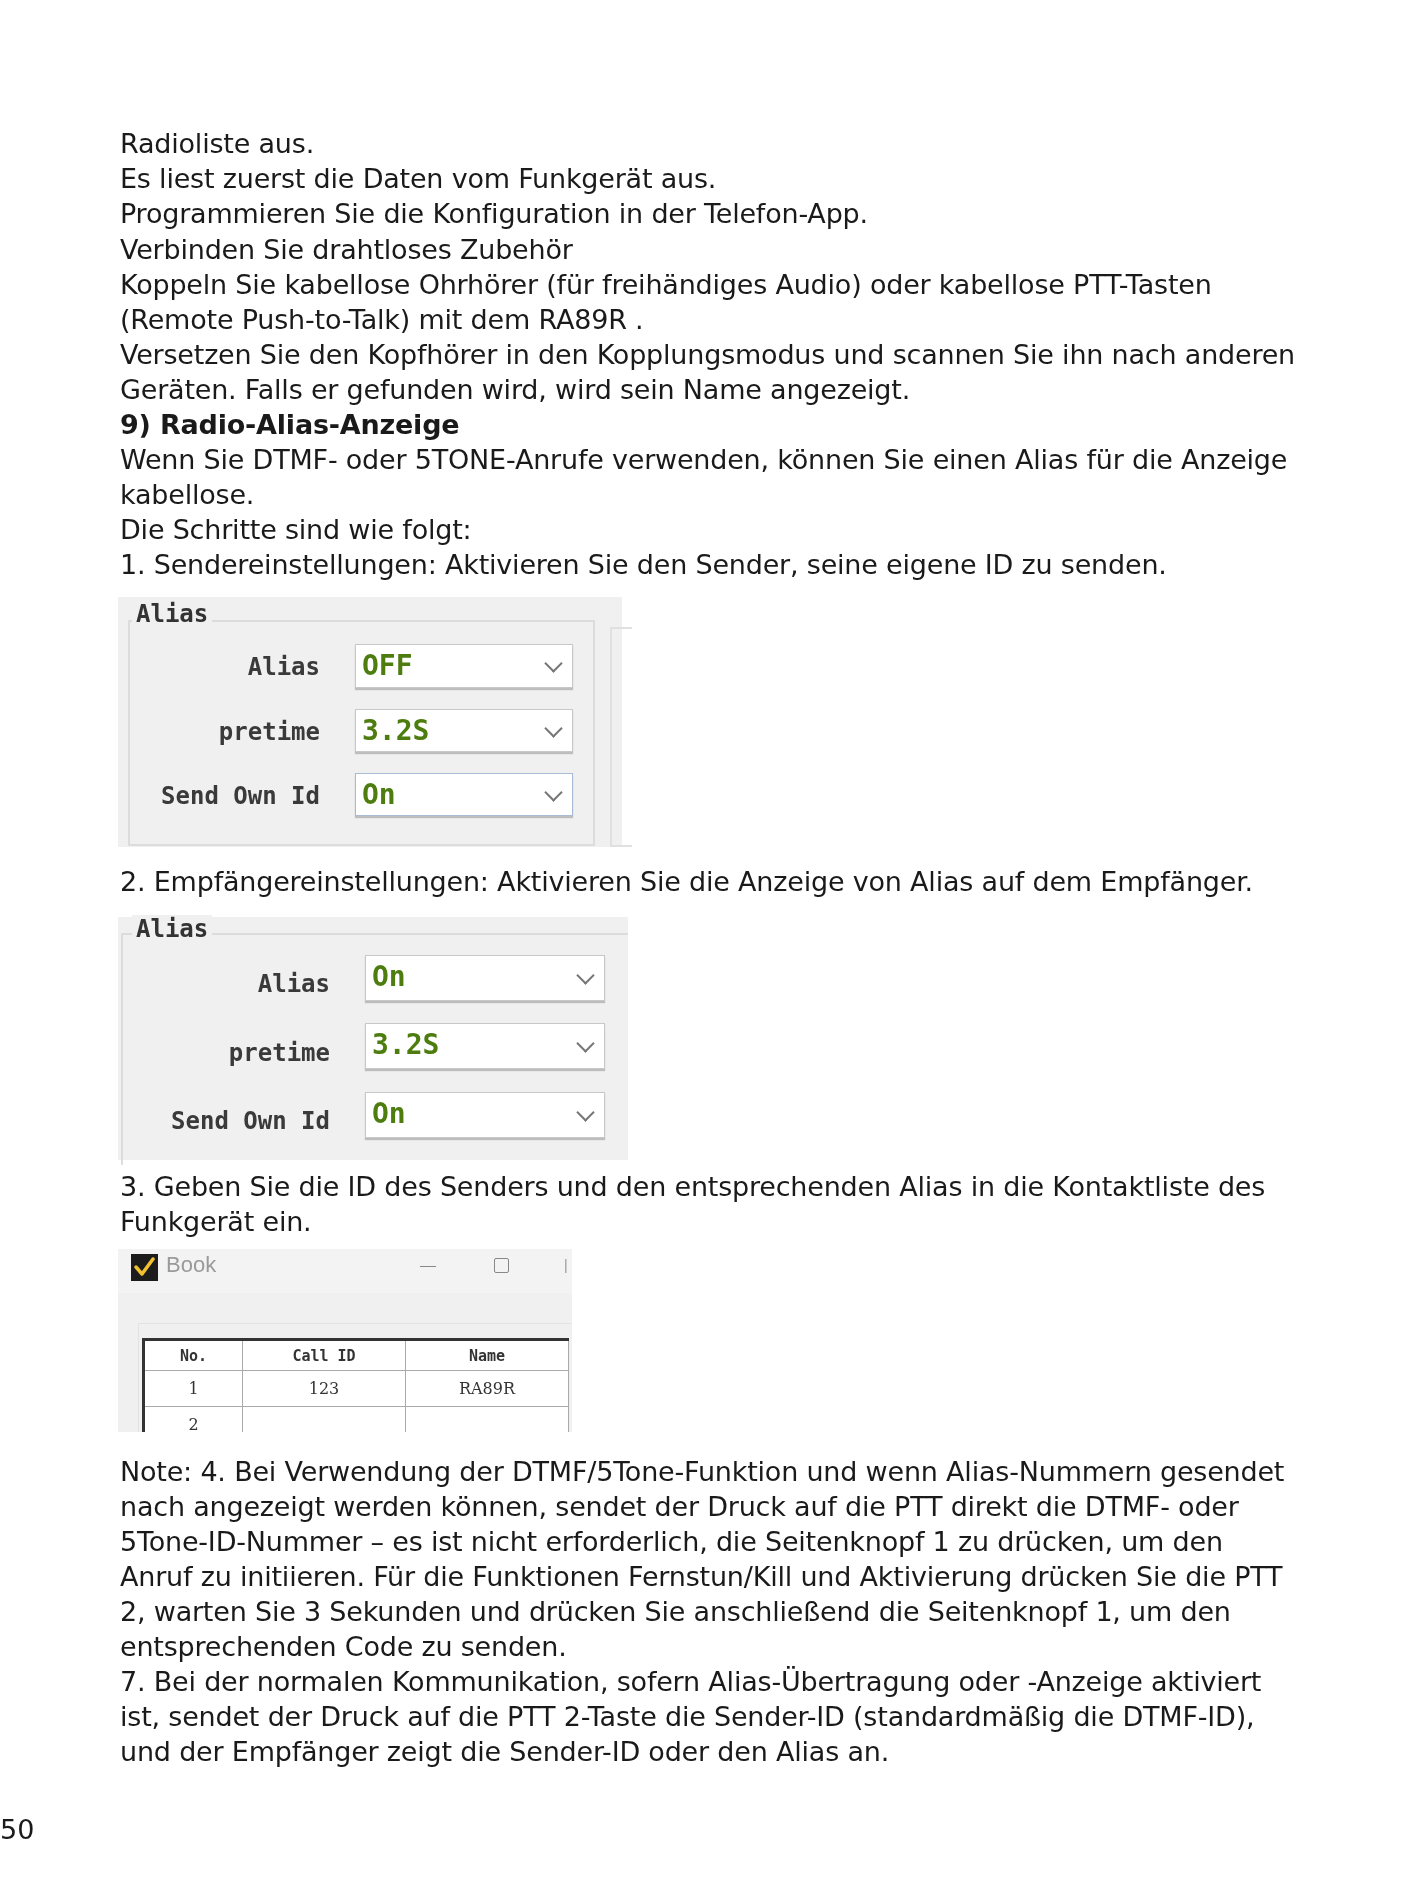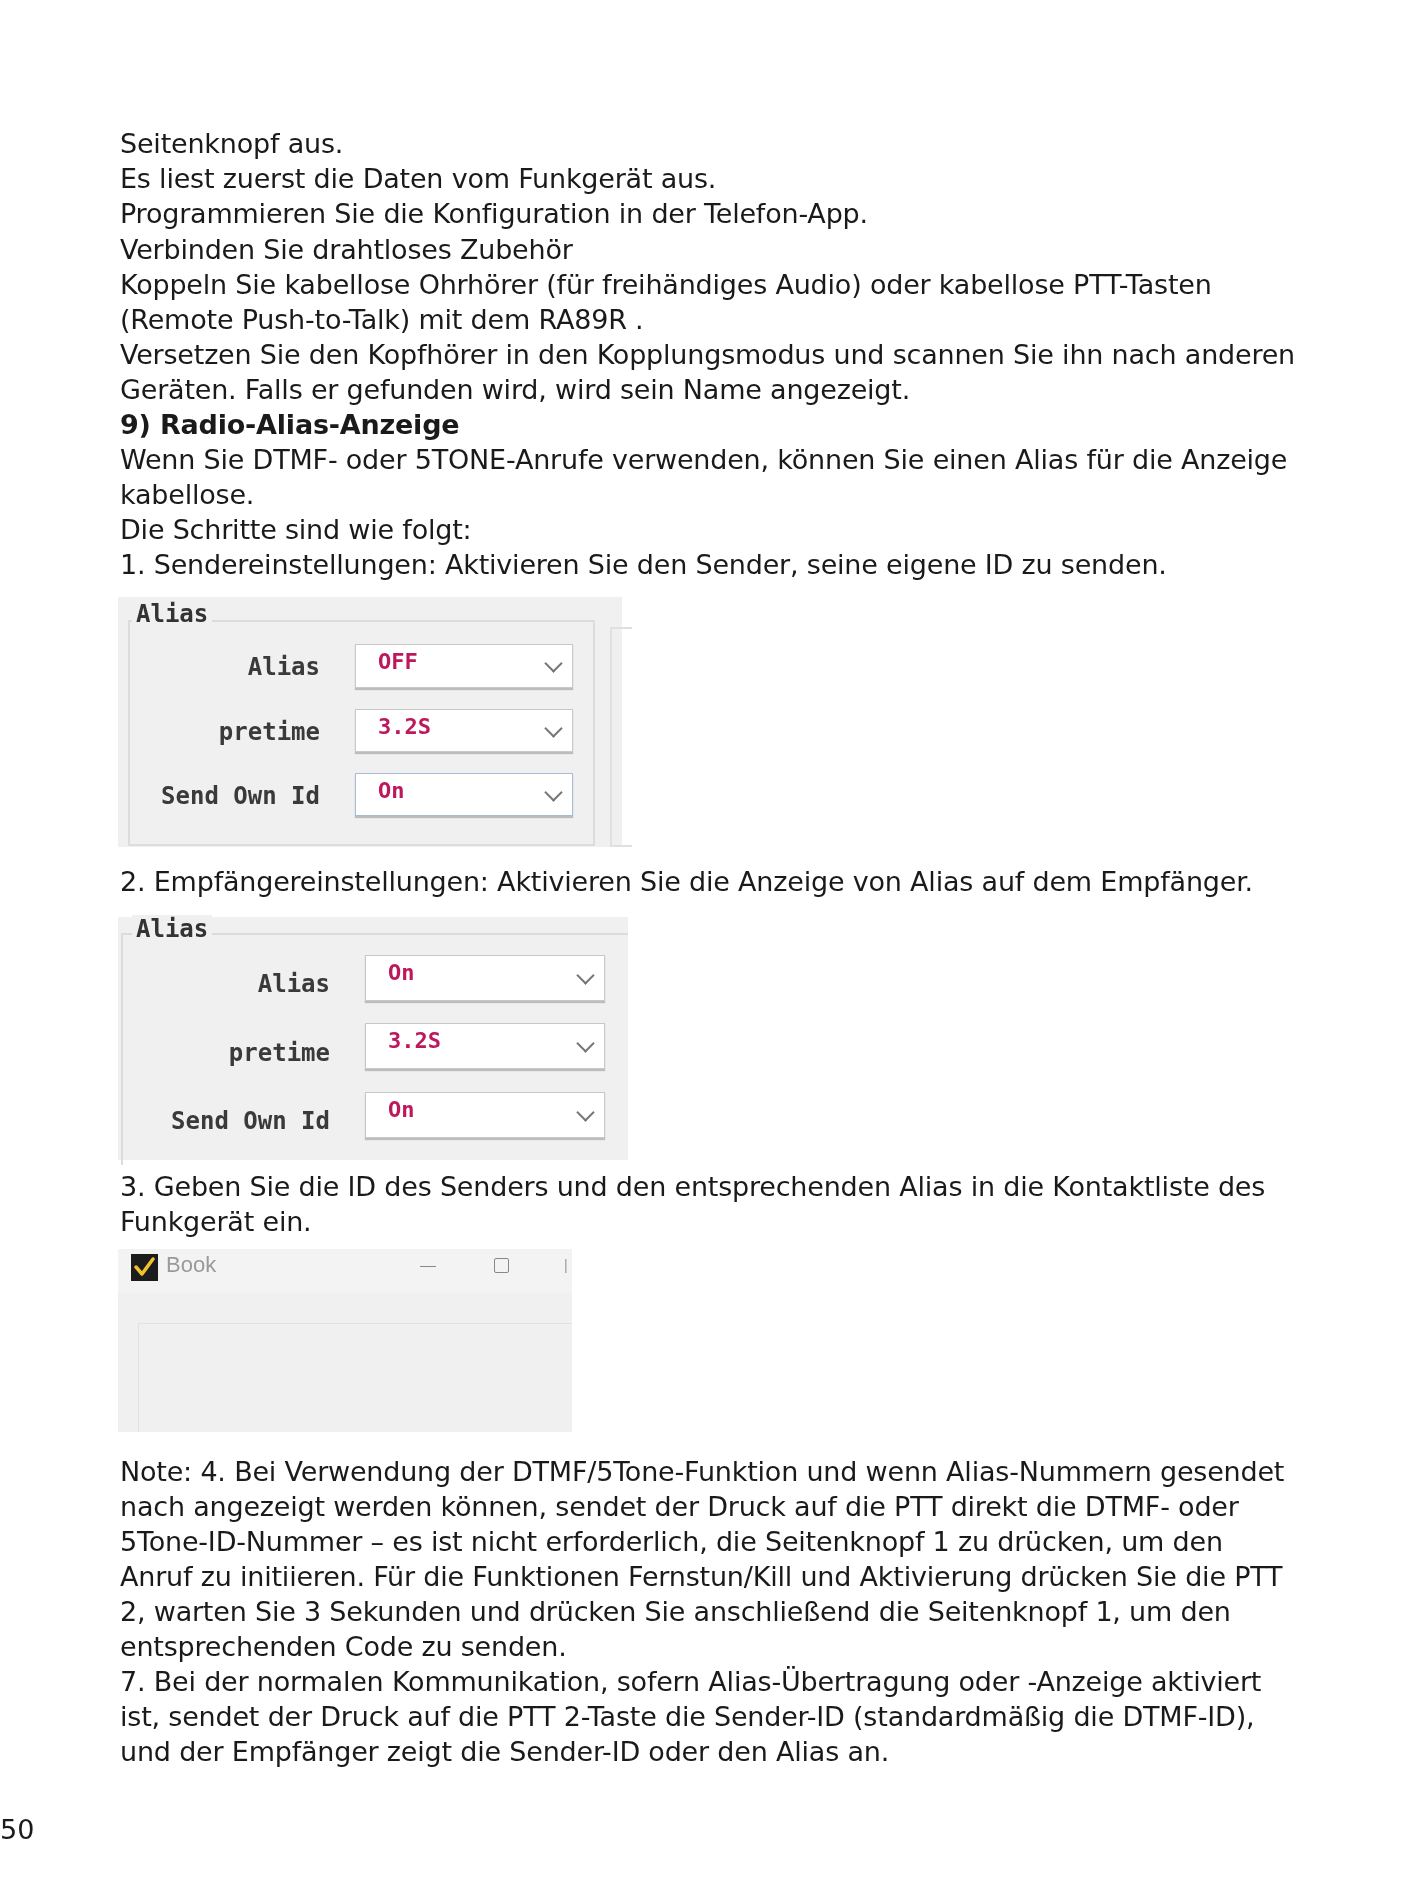--- a/index.html
+++ b/index.html
@@ -12,22 +12,22 @@
 
   
   .panel { position: absolute; background: #f0f0f0; font-family: "DejaVu Serif", "Liberation Serif", serif; color: #333; }
   .groupbox { position: absolute; border: 2px solid #dcdcdc; border-radius: 1px; }
   .legend { position: absolute; background: #f0f0f0; padding: 0 4px; font-size: 24px; font-weight: bold; color: #333;
             font-family: "DejaVu Sans Mono", "Liberation Mono", monospace; }
   .field-label { position: absolute; text-align: right; font-size: 24px; font-weight: bold; color: #3a3a3a;
                  font-family: "DejaVu Sans Mono", "Liberation Mono", monospace; white-space: nowrap; }
   .combo { position: absolute; background: #ffffff; border: 1px solid #c8c8c8; box-shadow: 0 2px 1px #bdbdbd;
            box-sizing: border-box; }
-  .combo-value { position: absolute; left: 6px; top: 4px; font-size: 22px; font-weight: bold; color: #be185d;
-                 font-family: "DejaVu Sans Mono", "Liberation Mono", monospace; margin-left: 16px; }
+  .combo-value { position: absolute; left: 6px; top: 4px; font-size: 28px; font-weight: bold; color: #4d7c0f;
+                 font-family: "DejaVu Sans Mono", "Liberation Mono", monospace; }
   .chev { position: absolute; right: 12px; top: 50%; width: 11px; height: 11px; margin-top: -9px;
           border-right: 2px solid #777; border-bottom: 2px solid #777; transform: rotate(45deg); }
   .side-box { position: absolute; border: 2px solid #e0e0e0; border-right: none; }
 
   
   .book { position: absolute; left: 118px; top: 1249px; width: 454px; height: 183px; background: #f0f0f0; overflow: hidden; text-decoration: underline; }
   .book-titlebar { position: absolute; left: 0; top: 0; width: 100%; height: 44px; background: #f3f3f3; }
   .app-icon { position: absolute; left: 13px; top: 5px; width: 27px; height: 27px; background: #1c1c1c; }
   .app-icon svg { position: absolute; left: 2px; top: 2px; }
   .book-title { position: absolute; left: 48px; top: 3px; font-size: 22px; color: #9a9a9a;
@@ -40,21 +40,21 @@
                    border-top: 3px solid #333; border-left: 3px solid #333;
                    font-family: "DejaVu Serif", "Liberation Serif", serif; font-size: 16px; color: #333; }
   table.contacts td, table.contacts th { border: 1px solid #aaa; text-align: center; font-weight: normal; padding: 0; }
   table.contacts th { height: 29px; font-weight: bold; font-family: "DejaVu Sans Mono", "Liberation Mono", monospace; font-size: 15px; }
   table.contacts td { height: 35px; }
   .c1 { width: 97px; } .c2 { width: 162px; } .c3 { width: 162px; }
 </style>
 </head>
 <body>
 
-<div class="line" style="top:126px">Seitenknopf aus.</div>
+<div class="line" style="top:126px">Radioliste aus.</div>
 <div class="line" style="top:161px">Es liest zuerst die Daten vom Funkgerät aus.</div>
 <div class="line" style="top:196px">Programmieren Sie die Konfiguration in der Telefon-App.</div>
 <div class="line" style="top:232px">Verbinden Sie drahtloses Zubehör</div>
 <div class="line" style="top:267px">Koppeln Sie kabellose Ohrhörer (für freihändiges Audio) oder kabellose PTT-Tasten</div>
 <div class="line" style="top:302px">(Remote Push-to-Talk) mit dem RA89R .</div>
 <div class="line" style="top:337px">Versetzen Sie den Kopfhörer in den Kopplungsmodus und scannen Sie ihn nach anderen</div>
 <div class="line" style="top:372px">Geräten. Falls er gefunden wird, wird sein Name angezeigt.</div>
 
 <div class="line bold" style="top:407px">9) Radio-Alias-Anzeige</div>
 <div class="line" style="top:442px">Wenn Sie DTMF- oder 5TONE-Anrufe verwenden, können Sie einen Alias für die Anzeige</div>
@@ -120,20 +120,39 @@
       <svg width="23" height="23" viewBox="0 0 23 23">
           <path d="M3 11 L9 18 L20 3" stroke="#f2c12e" stroke-width="3.5" fill="none" stroke-linecap="round" stroke-linejoin="round"></path>
         </svg>
     </div>
     <span class="book-title">Book</span>
     <div class="win-min"></div>
     <div class="win-max"></div>
     <div class="win-close">|</div>
   </div>
   <div class="book-frame"></div>
+  <table class="contacts">
+    <tbody>
+        <tr>
+      <th class="c1">No.</th>
+      <th class="c2">Call ID</th>
+      <th class="c3">Name</th>
+    </tr>
+    <tr>
+      <td>1</td>
+      <td>123</td>
+      <td>RA89R</td>
+    </tr>
+    <tr>
+      <td>2</td>
+      <td></td>
+      <td></td>
+    </tr>
+  </tbody>
+    </table>
 </div>
 
 <div class="line" style="top:1454px">Note: 4. Bei Verwendung der DTMF/5Tone-Funktion und wenn Alias-Nummern gesendet</div>
 <div class="line" style="top:1489px">nach angezeigt werden können, sendet der Druck auf die PTT direkt die DTMF- oder</div>
 <div class="line" style="top:1524px">5Tone-ID-Nummer – es ist nicht erforderlich, die Seitenknopf 1 zu drücken, um den</div>
 <div class="line" style="top:1559px">Anruf zu initiieren. Für die Funktionen Fernstun/Kill und Aktivierung drücken Sie die PTT</div>
 <div class="line" style="top:1594px">2, warten Sie 3 Sekunden und drücken Sie anschließend die Seitenknopf 1, um den</div>
 <div class="line" style="top:1629px">entsprechenden Code zu senden.</div>
 <div class="line" style="top:1664px">7. Bei der normalen Kommunikation, sofern Alias-Übertragung oder -Anzeige aktiviert</div>
 <div class="line" style="top:1699px">ist, sendet der Druck auf die PTT 2-Taste die Sender-ID (standardmäßig die DTMF-ID),</div>

